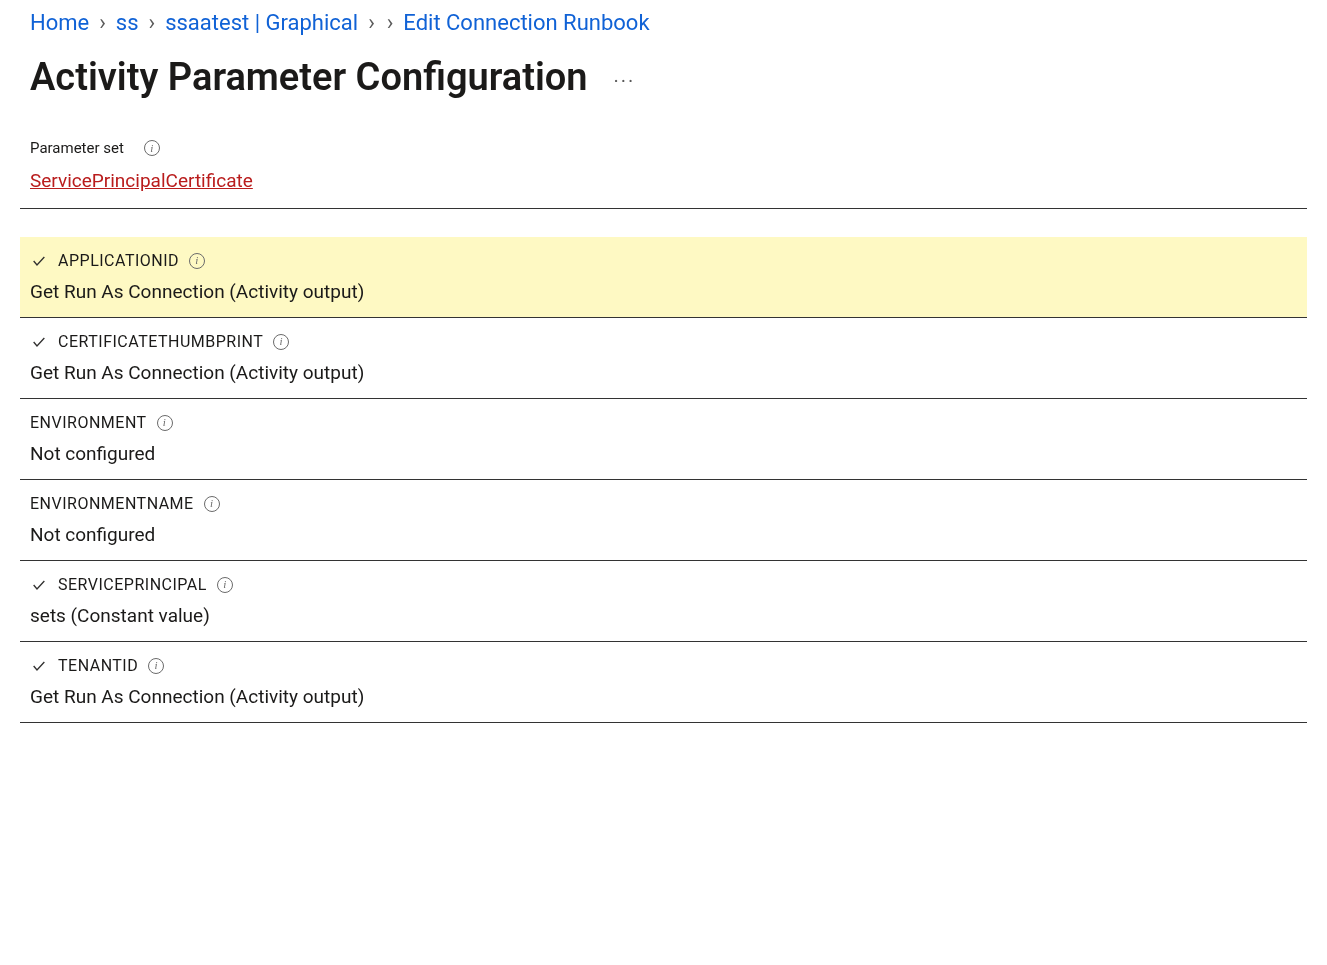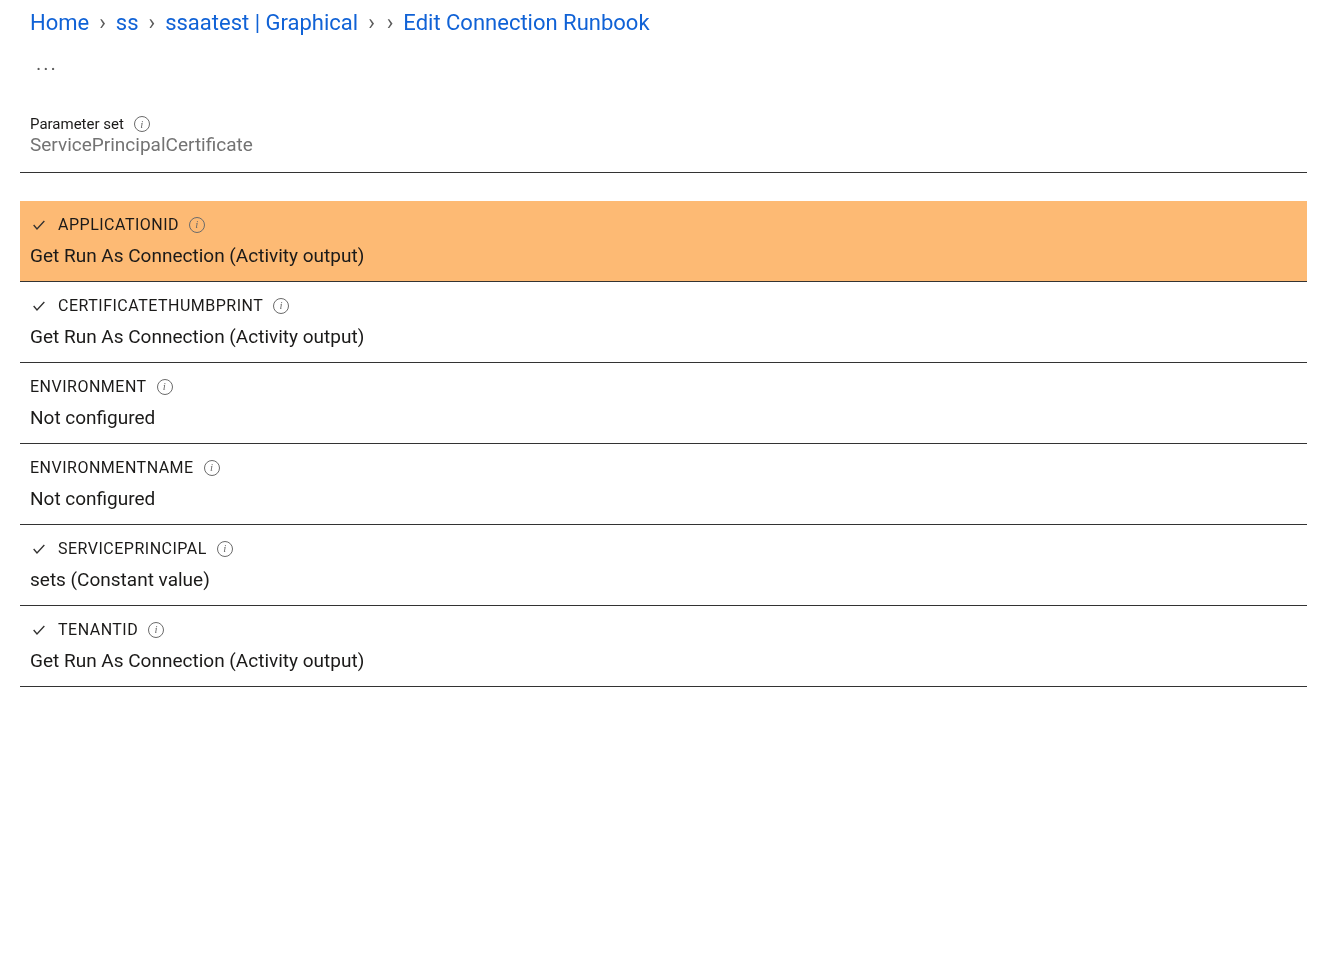--- a/index.html
+++ b/index.html
@@ -65,36 +65,38 @@
     }
     .param-set-block {
       border-bottom: 1px solid #333;
       padding: 10px 10px 16px 10px;
     }
     .param-set-label {
       font-size: 15px;
       color: #1b1a19;
       display: flex;
       align-items: center;
-      gap: 10px;
+      gap: 20px;
+      margin-bottom: 12px;
     }
     .param-set-value {
       font-size: 19px;
-      color: #737373;
+      color: #b91c1c;
+      text-decoration: underline;
     }
     .params-list {
       margin-top: 28px;
     }
     .param-row {
       border-bottom: 1px solid #333;
       padding: 14px 10px 14px 10px;
       cursor: pointer;
     }
     .param-row.highlight {
-      background: #fdba74;
+      background: #fef9c3;
     }
     .param-header {
       display: flex;
       align-items: center;
       gap: 10px;
       margin-bottom: 10px;
       font-size: 16px;
       letter-spacing: 0.5px;
       color: #1b1a19;
     }
@@ -144,20 +146,21 @@
   <span class="sep">›</span>
   <a>ss</a>
   <span class="sep">›</span>
   <a>ssaatest | Graphical</a>
   <span class="sep">›</span>
   <span class="sep">›</span>
   <a>Edit Connection Runbook</a>
 </div>
 
 <div class="title-row">
+  <h1 class="page-title">Activity Parameter Configuration</h1>
   <span class="more-btn">···</span>
 </div>
 
 <div class="section">
   <div class="param-set-block">
     <div class="param-set-label">
       <span>Parameter set</span>
       <span class="info-icon">i</span>
     </div>
     <div class="param-set-value">ServicePrincipalCertificate</div>

